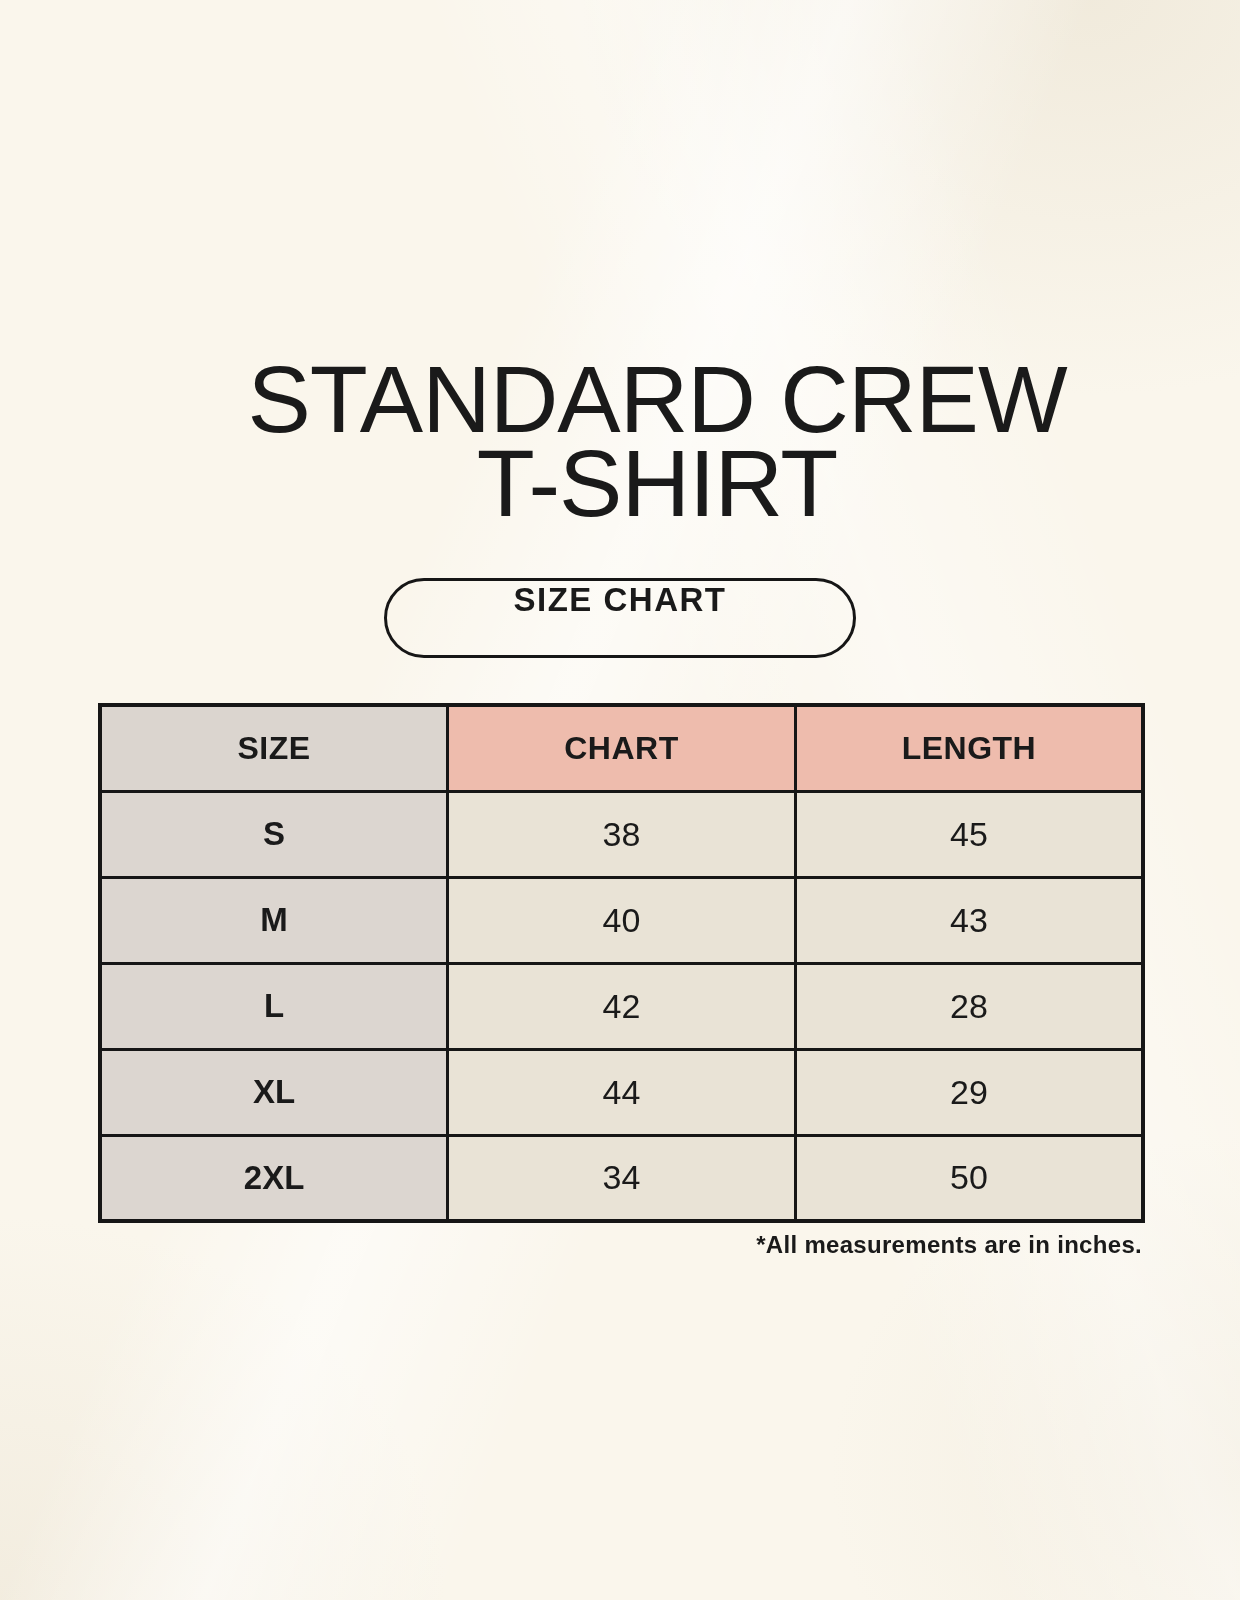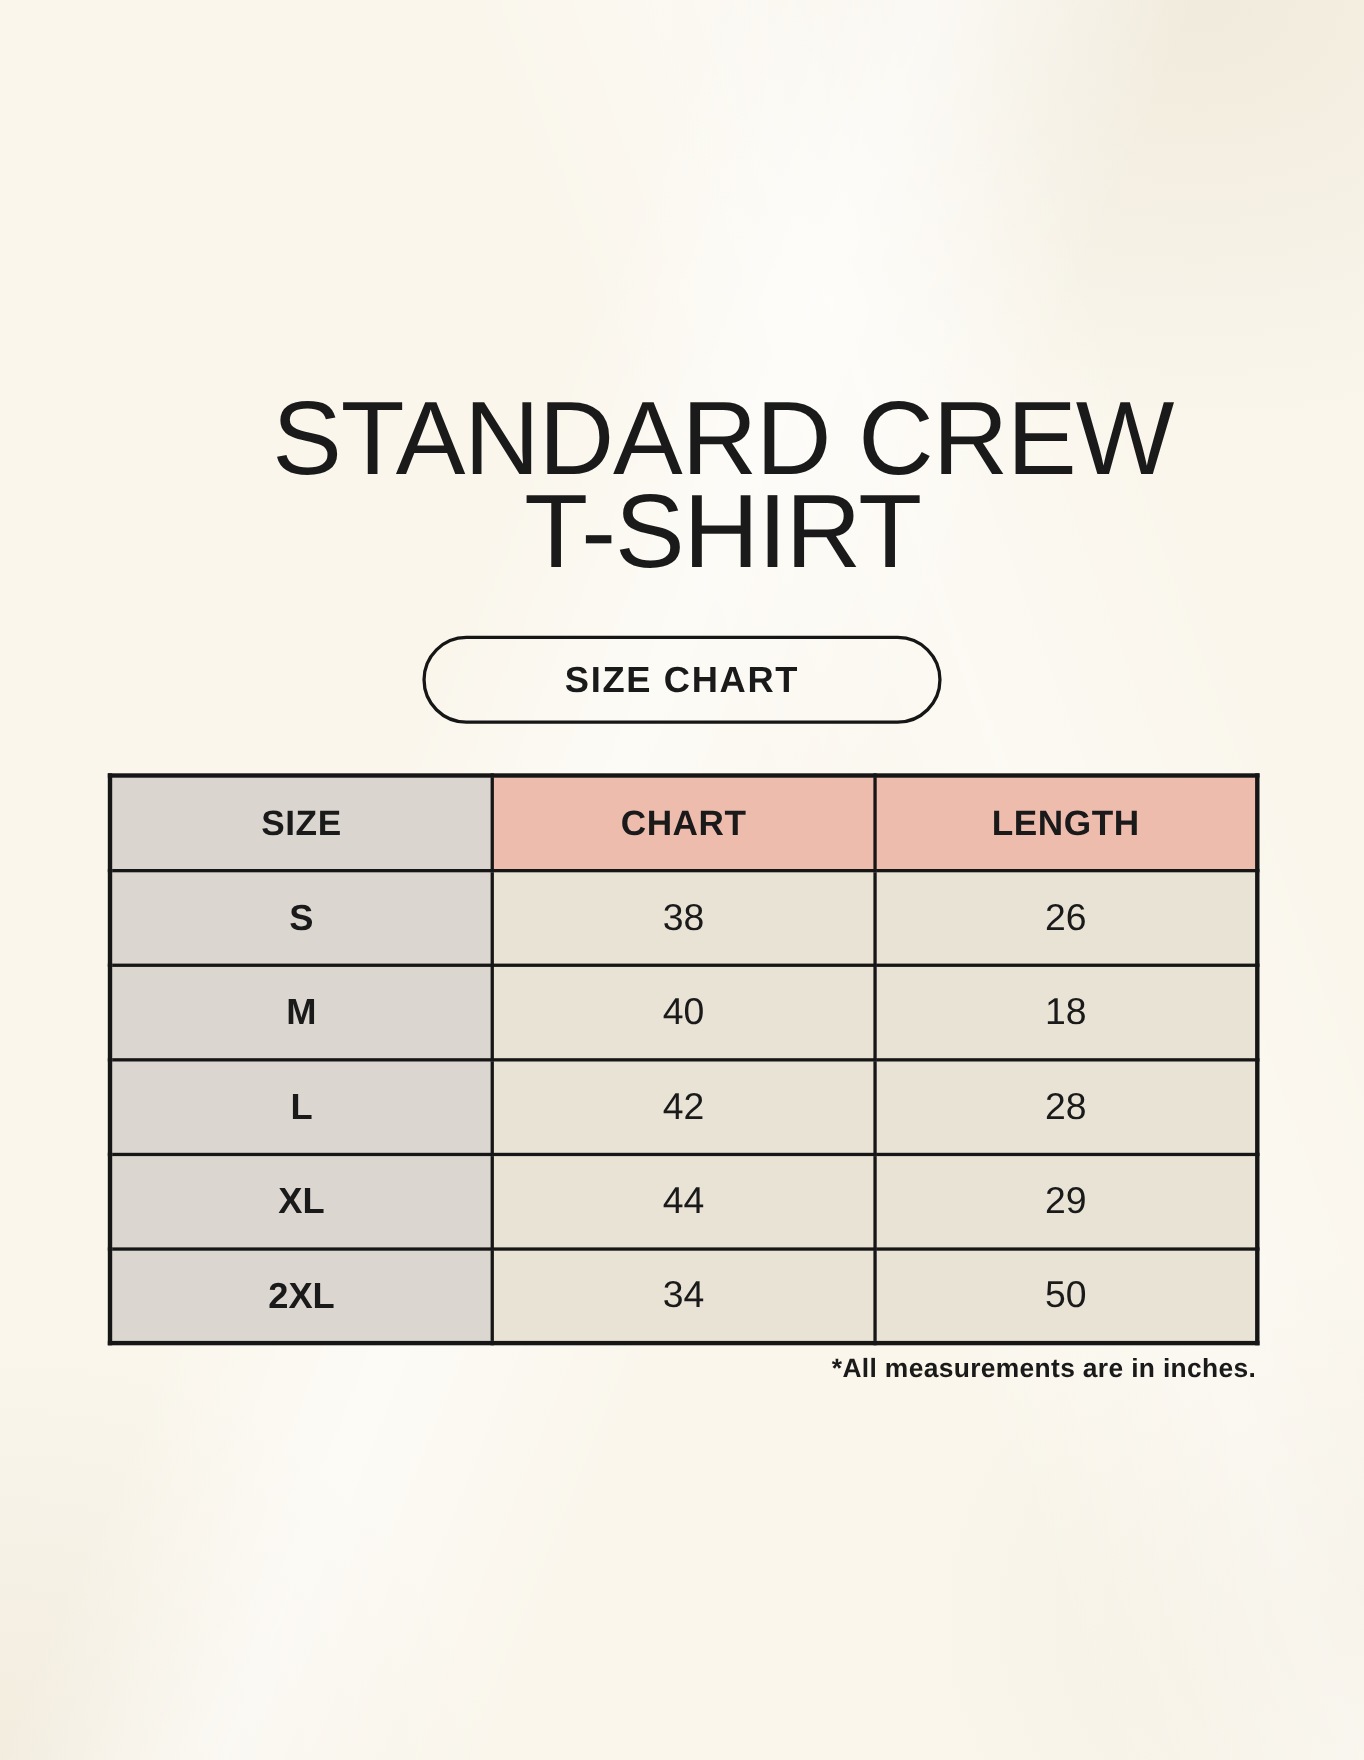--- a/index.html
+++ b/index.html
@@ -53,21 +53,21 @@
   .pill {
     position: absolute;
     top: 578px;
     left: 50%;
     transform: translateX(-50%);
     width: 472px;
     height: 80px;
     border: 3px solid var(--border, #161616);
     border-radius: 40px;
     display: flex;
-    align-items: center;
+    align-items: flex-start;
     justify-content: center;
     background: transparent;
   }
   .pill-label {
     font-size: 33px;
     font-weight: 700;
     letter-spacing: 1.5px;
   }
   table.size-table {
     position: absolute;
@@ -133,26 +133,26 @@
       <tr>
         <th class="col-size">SIZE</th>
         <th class="col-measure">CHART</th>
         <th class="col-measure">LENGTH</th>
       </tr>
     </thead>
     <tbody>
       <tr>
         <td class="cell-size">S</td>
         <td class="cell-val">38</td>
-        <td class="cell-val">26</td>
+        <td class="cell-val">45</td>
       </tr>
       <tr>
         <td class="cell-size">M</td>
         <td class="cell-val">40</td>
-        <td class="cell-val">18</td>
+        <td class="cell-val">43</td>
       </tr>
       <tr>
         <td class="cell-size">L</td>
         <td class="cell-val">42</td>
         <td class="cell-val">28</td>
       </tr>
       <tr>
         <td class="cell-size">XL</td>
         <td class="cell-val">44</td>
         <td class="cell-val">29</td>

